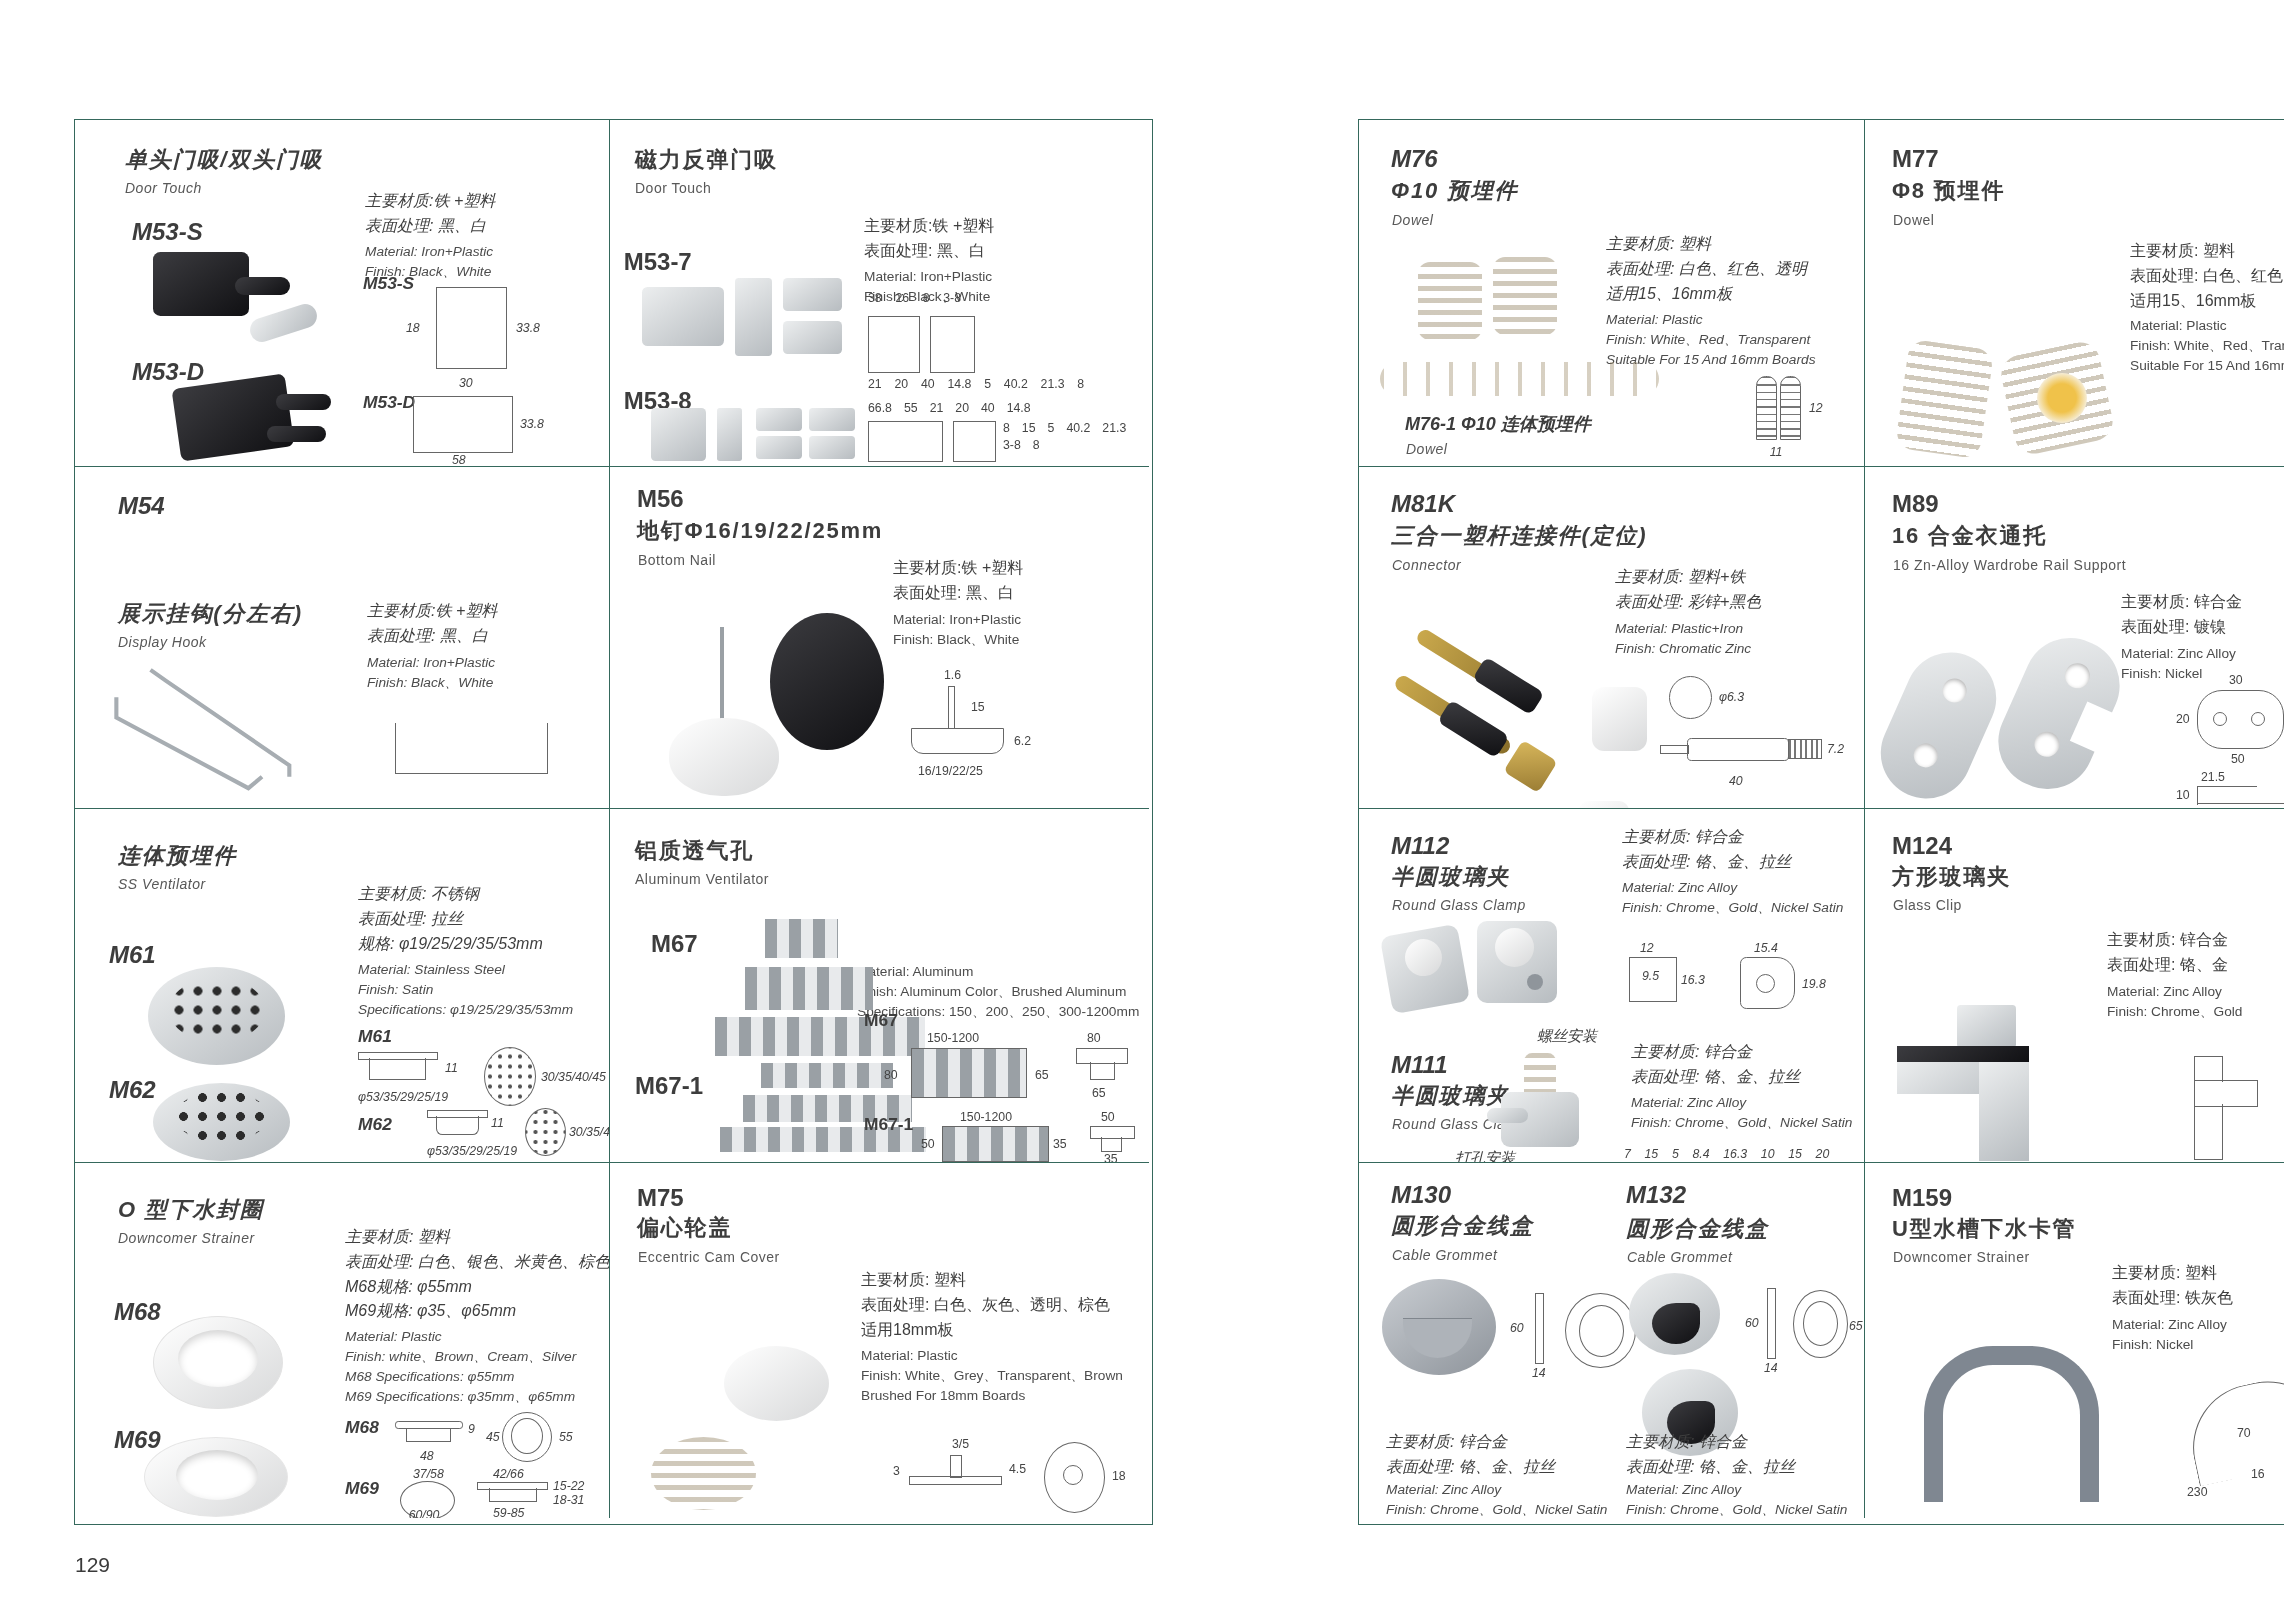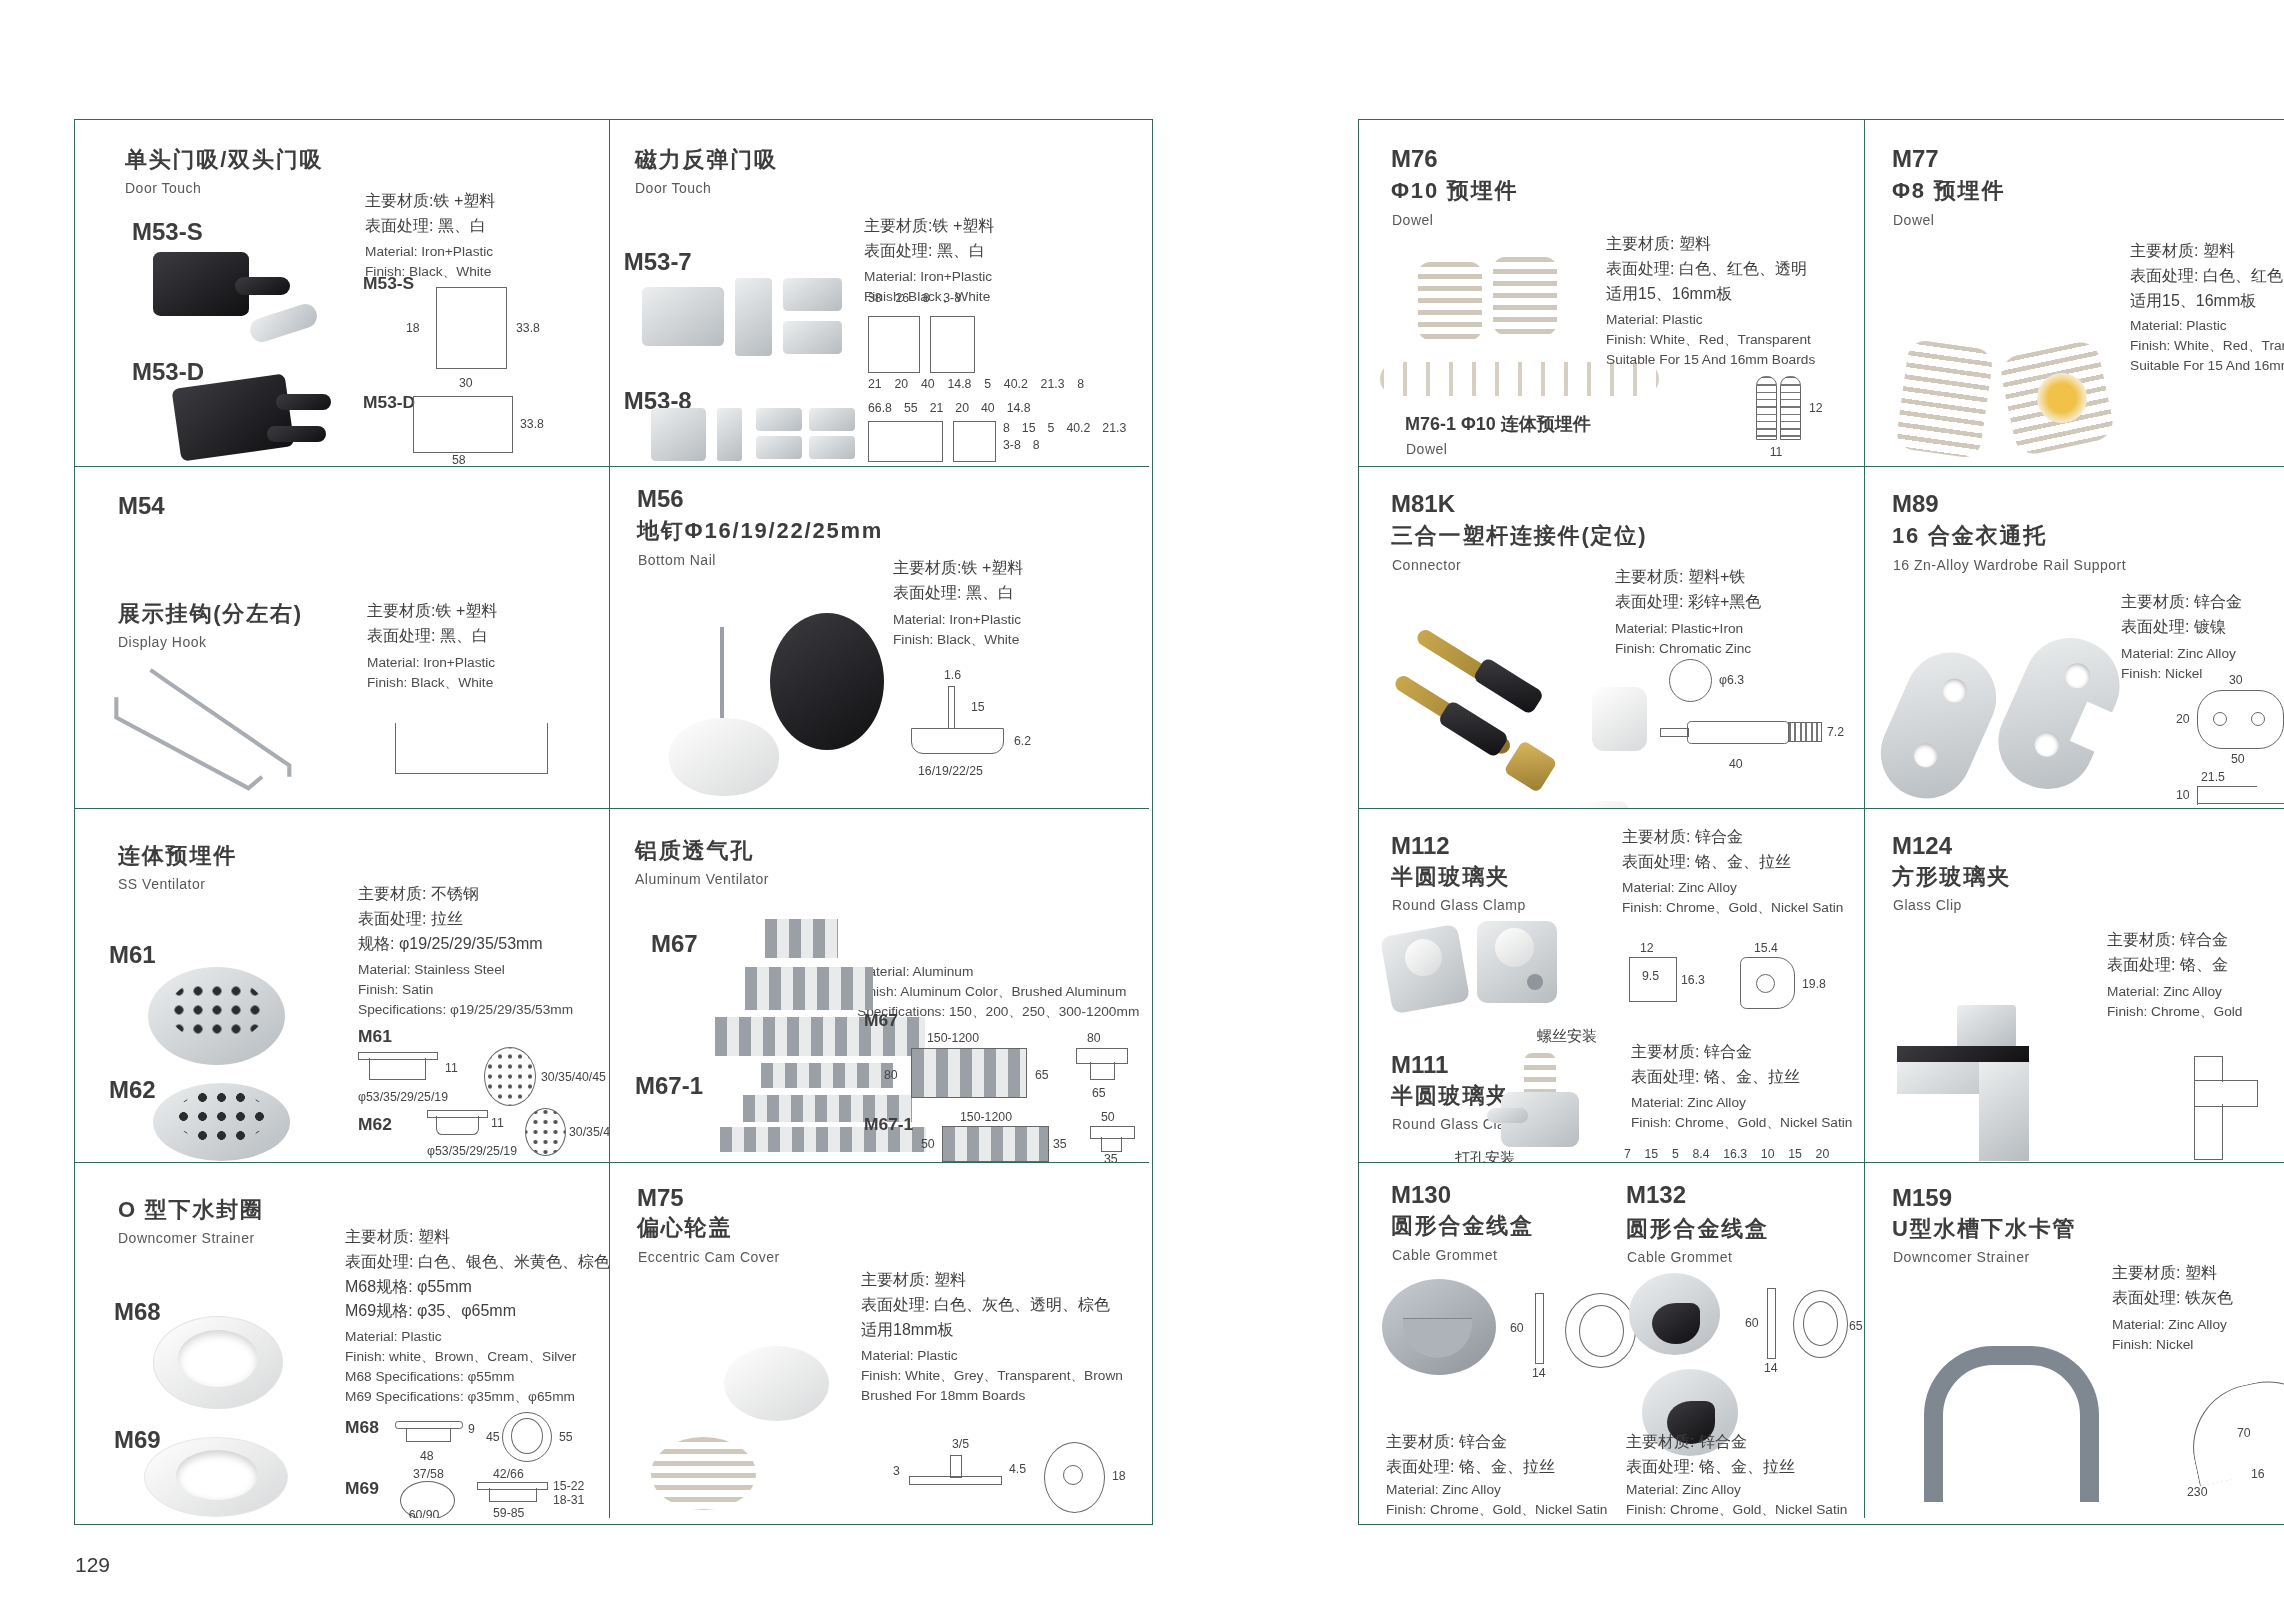--- a/index.html
+++ b/index.html
@@ -1,20 +1,20 @@
 <!DOCTYPE html>
 <html style="font-size:7.3px"><head>
 <meta charset="utf-8">
 <style>
   html,body{margin:0;padding:0;background:#fff;}
   body{width:2482px;height:1618px;position:relative;font-family:"Liberation Sans",sans-serif;color:#3b3b3b;}
   .abs{position:absolute;}
   .ptable{position:absolute;border:1.4px solid #35685c;display:grid;background:#fff;}
   .cell{position:relative;overflow:hidden;}
-  .br{border-right:1.4px solid #35685c;}
+  .br{border-right:1.4px solid #35685c;font-style:italic;}
   .bb{border-bottom:1.4px solid #35685c;}
   .tzh{font-size:22px;font-weight:600;letter-spacing:1.8px;color:#3d3d3d;white-space:nowrap;}
   .ten{font-size:14px;color:#585858;margin-top:4.6px;letter-spacing:0.5px;}
   .code{font-size:24px;font-weight:600;color:#3d3d3d;white-space:nowrap;}
   .codesm{font-size:18px;font-weight:600;color:#3d3d3d;white-space:nowrap;}
   .dglabel{font-size:17.4px;font-weight:600;color:#3e3e3e;}
   .szh div{font-size:16px;color:#3f3f3f;line-height:1.55;white-space:nowrap;}
   .sen div{font-size:13.7px;color:#4c4c4c;line-height:1.45;white-space:nowrap;}
   .dl{font-size:12.3px;color:#454545;white-space:nowrap;}
   .note{font-size:15px;color:#3f3f3f;}
@@ -428,21 +428,21 @@
     </div>
     <div class="abs" style="left:37px;top:151px;width:256px;height:183px">
       <div class="abs" style="left:27px;top:9px;width:137px;height:15.5px;background:linear-gradient(90deg,#c9a84c,#8a6f2a);border-radius:7.8px;transform:rotate(32deg);transform-origin:left top"></div>
       <div class="abs dark" style="left:78px;top:55px;width:69px;height:25.6px;border-radius:7.3px;transform:rotate(32deg)"></div>
       <div class="abs" style="left:4.6px;top:55px;width:132px;height:15.5px;background:linear-gradient(90deg,#c9a84c,#8a6f2a);border-radius:7.8px;transform:rotate(32deg);transform-origin:left top"></div>
       <div class="abs dark" style="left:43px;top:98px;width:69px;height:25.6px;border-radius:7.3px;transform:rotate(32deg)"></div>
       <div class="abs" style="left:114px;top:130px;width:41px;height:37px;background:linear-gradient(145deg,#d8b75c,#9a7c33);border-radius:6.4px;transform:rotate(32deg)"></div>
       <div class="abs whiteblob" style="left:196px;top:69px;width:55px;height:64px;border-radius:12px"></div>
       <div class="abs whiteblob" style="left:183px;top:183px;width:50px;height:69px;border-radius:10px 10px 18px 18px"></div>
     </div>
-    <div class="abs" style="left:301px;top:192px;width:196px;height:137px">
+    <div class="abs" style="left:301px;top:209px;width:196px;height:137px">
       <div class="ocirc" style="left:9px;top:0;width:41px;height:41px"></div>
       <span class="dl abs" style="left:59px;top:13.7px">φ6.3</span>
       <div class="oline" style="left:0;top:69px;width:27px;height:7.3px"></div>
       <div class="oline" style="left:27px;top:62px;width:100px;height:21px;border-radius:4.6px"></div>
       <div class="oline" style="left:128px;top:63px;width:32px;height:18px;background-image:repeating-linear-gradient(90deg,#777 0 1.8px,transparent 1.8px 5.5px)"></div>
       <span class="dl abs" style="left:167px;top:66px">7.2</span>
       <span class="dl abs" style="left:69px;top:98px">40</span>
     </div>
   </div>
 

